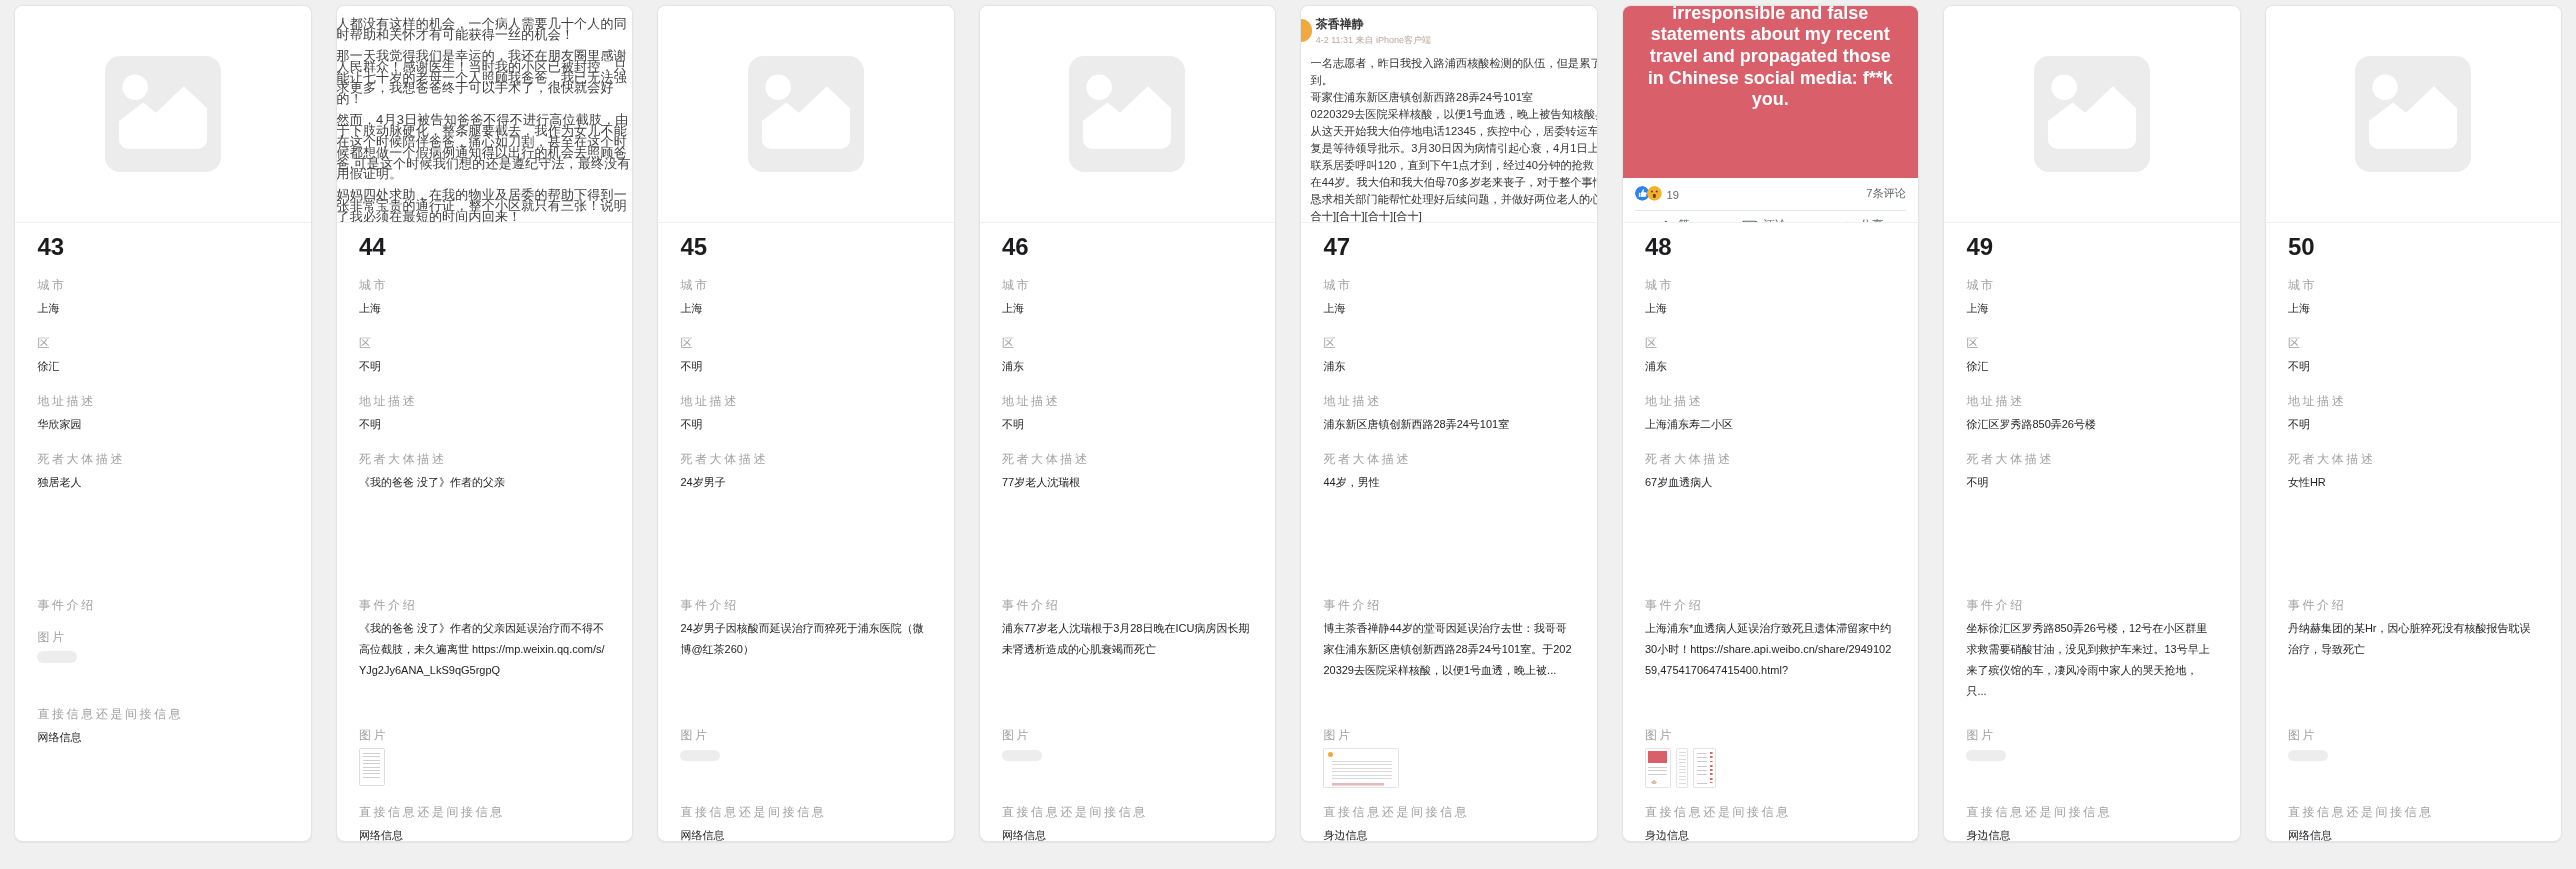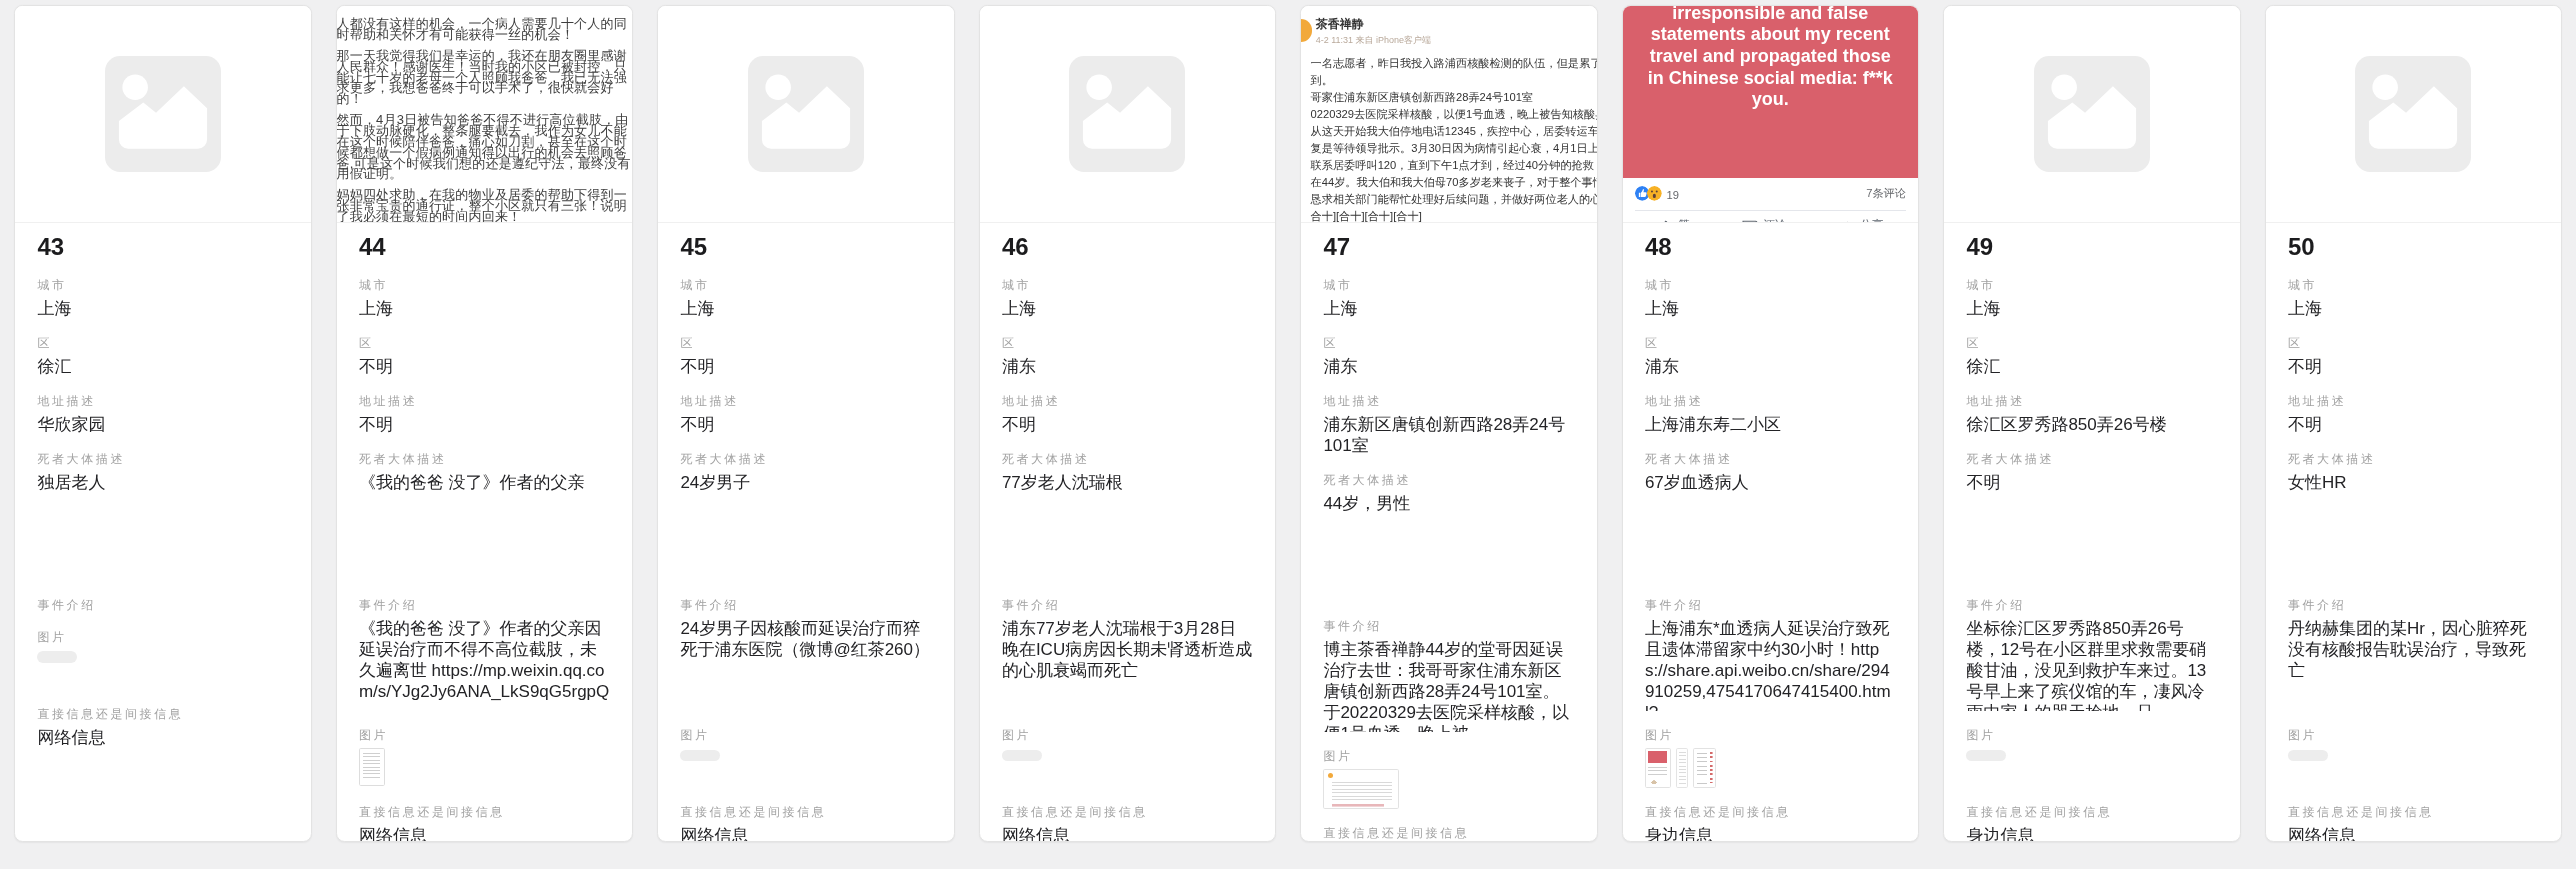--- a/index.html
+++ b/index.html
@@ -28,21 +28,21 @@
   .fb-count{font-size:11.2px;color:#65676b;margin-left:4.3px;}
   .fb-comments{margin-left:auto;font-size:11.2px;color:#65676b;}
   .fb-divider{height:0.9px;background:#e4e6eb;margin:8.6px 12px 0 12px;}
   .fb-actions{display:flex;justify-content:space-around;padding:7px 8.6px 0 8.6px;}
   .fb-action{display:flex;align-items:center;gap:5.2px;font-size:12px;color:#606770;}
   
   .cbody{padding:0 22.4px;flex:1;}
   .num{font-size:24px;font-weight:700;color:#1c1c1e;line-height:28px;margin-top:10.3px;}
   .field{margin-top:17px;}
   .flabel{font-size:12px;color:#a2a2a2;letter-spacing:2.6px;line-height:14.7px;}
-  .fvalue{font-size:17px;color:#232326;line-height:21px;margin-top:5.2px;overflow:hidden;}
+  .fvalue{font-size:11px;color:#232326;line-height:21px;margin-top:5.2px;overflow:hidden;}
   .field--deceased .fvalue{height:109px;}
   .field--event .fvalue{height:93px;word-break:break-all;}
   
   .thumb-row{margin-top:5.2px;height:40px;display:flex;align-items:flex-start;gap:5.2px;}
   .th-pill{width:40px;height:11.2px;background:#ededed;border-radius:6px;margin-top:1.7px;}
   .th-doc{width:26px;height:38px;background:#fff;border:0.9px solid #ddd;border-radius:1.7px;box-sizing:border-box;
     background-image:repeating-linear-gradient(#cfcfcf 0 0.9px,transparent 0.9px 3.4px);background-size:17px 26px;background-position:3.4px 4.3px;background-repeat:no-repeat;}
   .th-weibo{width:76px;height:40px;background:#fff;border:0.9px solid #e2e2e2;border-radius:1.7px;position:relative;box-sizing:border-box;
     background-image:repeating-linear-gradient(#d9d9d9 0 0.9px,transparent 0.9px 3.4px),linear-gradient(#e8b7ba,#e8b7ba);
     background-size:60px 19px,52px 2.6px;background-position:7.8px 12px,7.8px 34px;background-repeat:no-repeat;}

